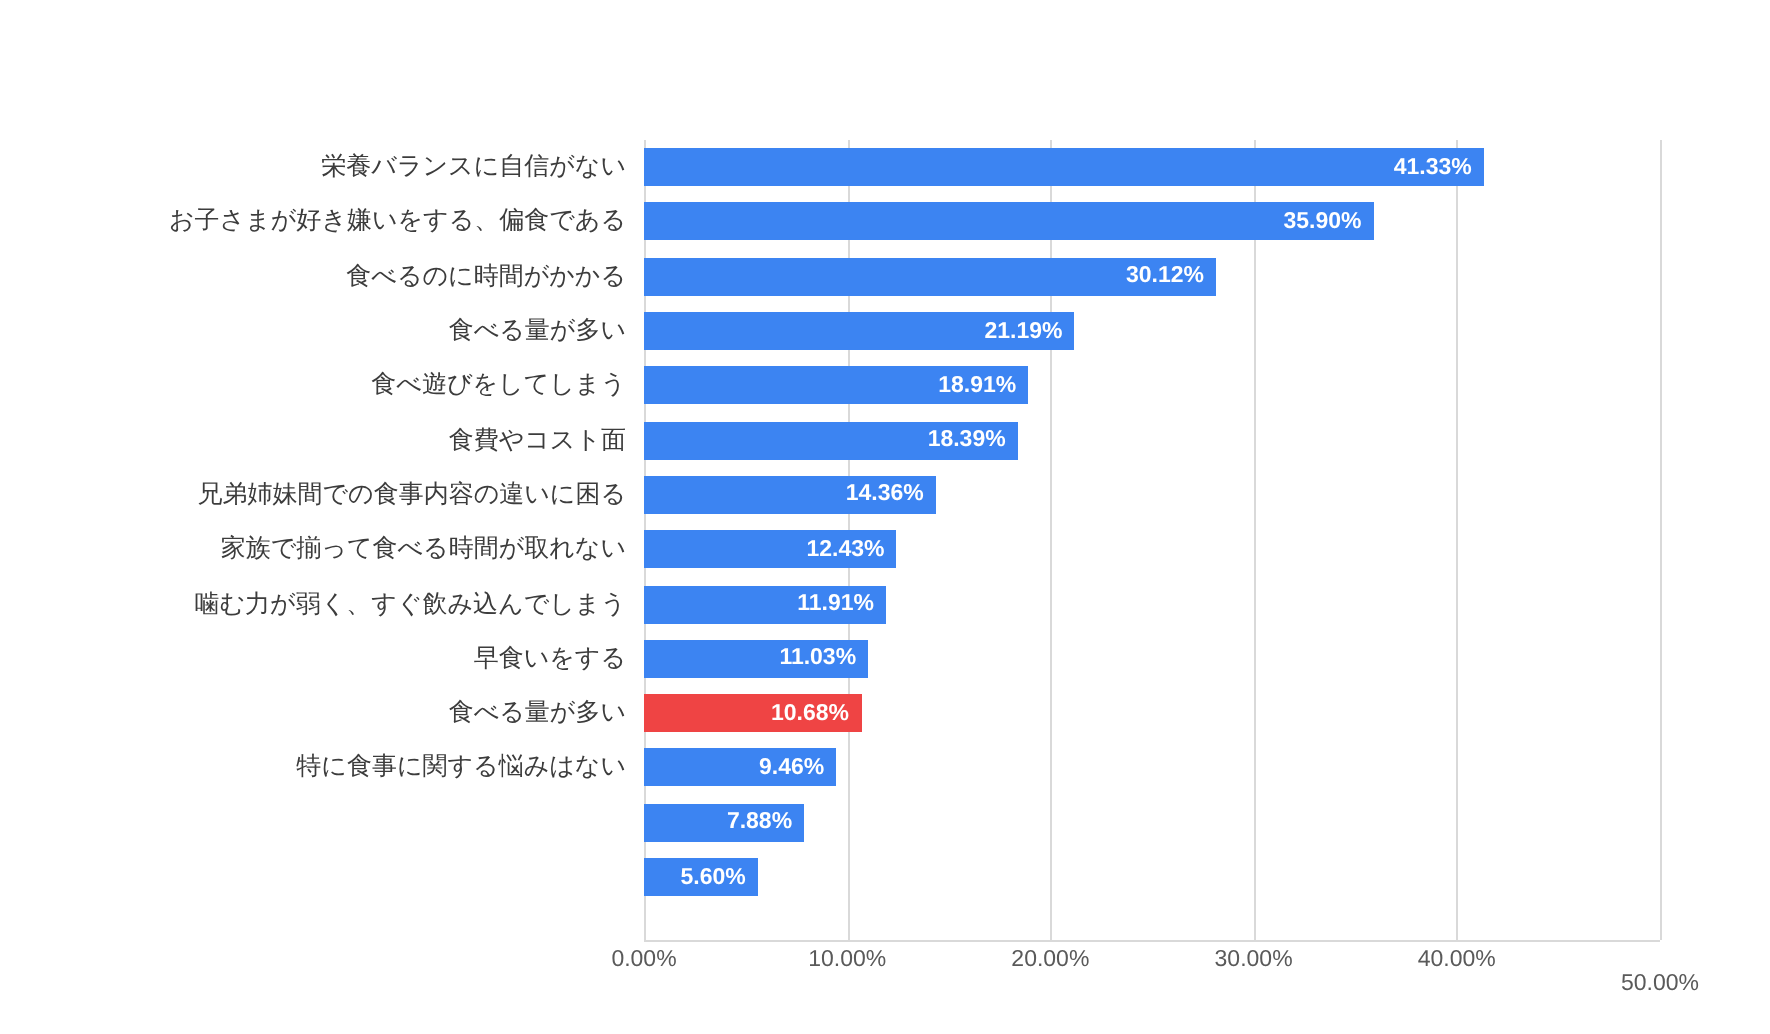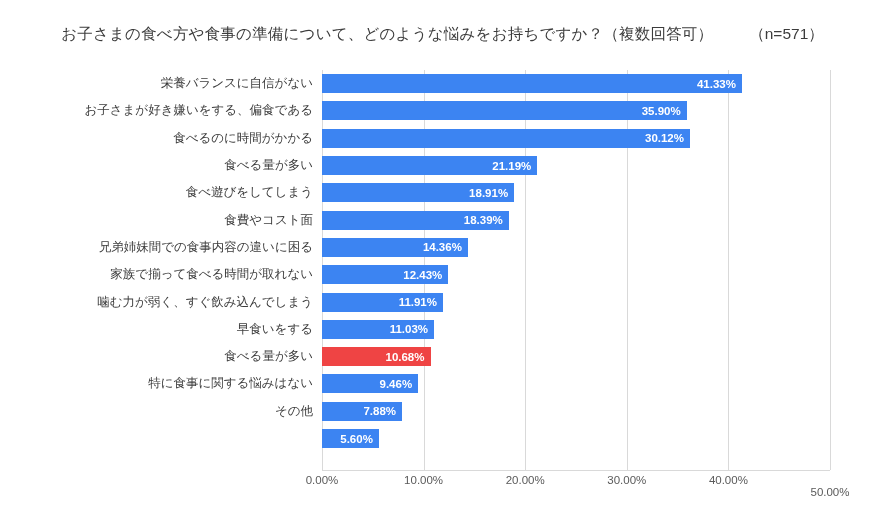--- a/index.html
+++ b/index.html
@@ -135,24 +135,20 @@
     color: #5a5a5a;
     transform: translateX(-50%);
     white-space: nowrap;
   }
 </style>
 </head>
 <body>
 
 <div class="chart-wrap">
 
-  <div class="title-row">
-    <span class="title-main">お子さまの食べ方や食事の準備について、どのような悩みをお持ちですか？（複数回答可）</span>
-    <span class="title-sample">（n=571）</span>
-  </div>
 
   <div class="plot-area">
     <div class="grid">
         <div class="gridline" style="left: 0px;"></div>
         <div class="gridline" style="left: 101.6px;"></div>
         <div class="gridline" style="left: 203.2px;"></div>
         <div class="gridline" style="left: 304.8px;"></div>
         <div class="gridline" style="left: 406.4px;"></div>
         <div class="gridline" style="left: 508px;"></div>
       </div>
@@ -186,37 +182,34 @@
         </div>
         <div class="row">
           <span class="row-label">早食いをする</span>
         </div>
         <div class="row">
           <span class="row-label">食べる量が多い</span>
         </div>
         <div class="row">
           <span class="row-label">特に食事に関する悩みはない</span>
         </div>
-        <div class="row">
-          <span class="row-label">その他</span>
-        </div>
       </div>
     <div class="bars">
         <div class="bar-row">
           <div class="bar" style="width: 419.913px; background: rgb(60, 132, 242);">
             <span class="bar-value">41.33%</span>
           </div>
         </div>
         <div class="bar-row">
           <div class="bar" style="width: 364.744px; background: rgb(60, 132, 242);">
             <span class="bar-value">35.90%</span>
           </div>
         </div>
         <div class="bar-row">
-          <div class="bar" style="width: 368px; background: rgb(60, 132, 242);">
+          <div class="bar" style="width: 286px; background: rgb(60, 132, 242);">
             <span class="bar-value">30.12%</span>
           </div>
         </div>
         <div class="bar-row">
           <div class="bar" style="width: 215.29px; background: rgb(60, 132, 242);">
             <span class="bar-value">21.19%</span>
           </div>
         </div>
         <div class="bar-row">
           <div class="bar" style="width: 192.126px; background: rgb(60, 132, 242);">

